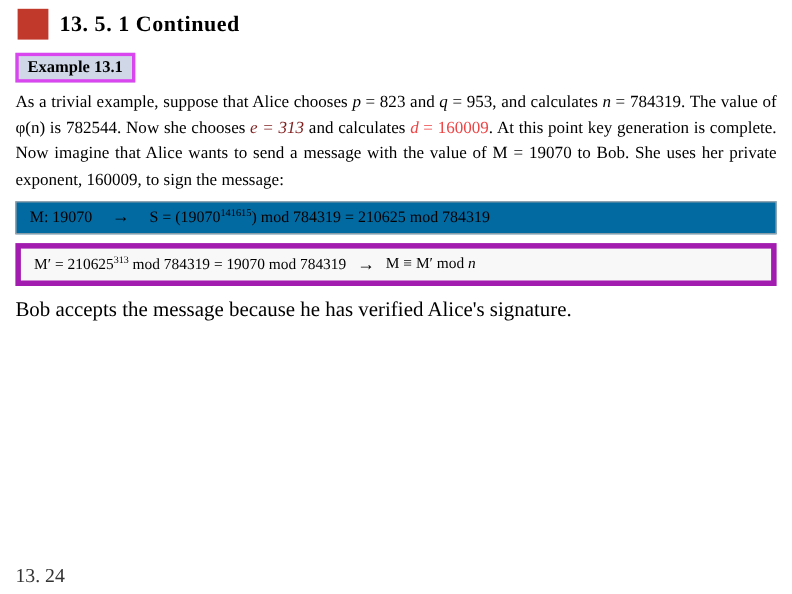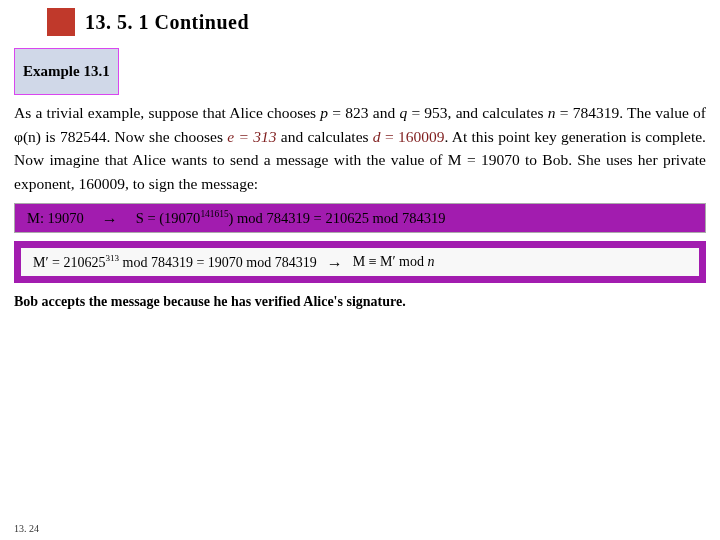--- a/index.html
+++ b/index.html
@@ -13,21 +13,20 @@
       overflow: hidden;
       position: relative;
     }
 
     .header {
       display: flex;
       align-items: center;
       padding: 8px 16px 6px 16px;
       border-bottom: none;
       gap: 0;
-      margin-left: 31px;
     }
 
     .header-square {
       width: 28px;
       height: 28px;
       background: #c0392b;
       margin-right: 10px;
       flex-shrink: 0;
     }
 
@@ -37,89 +36,89 @@
       font-family: "Times New Roman", Times, serif;
       letter-spacing: 0.5px;
     }
 
     .content {
       padding: 6px 14px 6px 14px;
     }
 
     .example-box {
       background: #d0d8e8;
-      border: 1px solid #d946ef;
+      border: 3px solid #d946ef;
       display: inline-block;
-      padding: 14px 8px;
+      padding: 2px 8px;
       margin-bottom: 6px;
       font-size: 15px;
       font-weight: bold;
     }
 
     .body-text {
       font-size: 15.5px;
       line-height: 1.52;
       text-align: justify;
       margin-bottom: 6px;
     }
 
     .highlight-e {
       color: #7f1d1d;
       font-style: italic;
     }
 
     .highlight-d {
-      color: #7f1d1d;
+      color: #ef4444;
     }
 
     .italic-var {
       font-style: italic;
     }
 
     .formula-box {
       border: 1px solid #aaa;
-      background: #a21caf;
+      background: #0369a1;
       padding: 5px 12px;
       margin: 8px 0;
       font-size: 14.5px;
       display: flex;
       align-items: center;
       gap: 18px;
       font-family: "Times New Roman", Times, serif;
     }
 
     .formula-box2 {
-      border: 7px solid #a21caf;
+      border: 5px solid #a21caf;
       background: #f8f8f8;
       padding: 5px 12px;
       margin: 8px 0;
       font-size: 14px;
       display: flex;
       align-items: center;
       gap: 10px;
       font-family: "Times New Roman", Times, serif;
     }
 
     .arrow {
       font-size: 16px;
     }
 
     .footer-text {
-      font-size: 14px;
-      font-weight: bold;
+      font-size: 19px;
+      font-weight: normal;
       margin-top: 4px;
       margin-bottom: 7px;
       line-height: 1.5;
     }
 
     .slide-number {
       position: absolute;
       bottom: 6px;
       left: 14px;
-      font-size: 10px;
+      font-size: 18px;
       color: #333;
     }
 
     sup {
       font-size: 0.65em;
       vertical-align: super;
     }
   </style>
 </head>
 <body>

